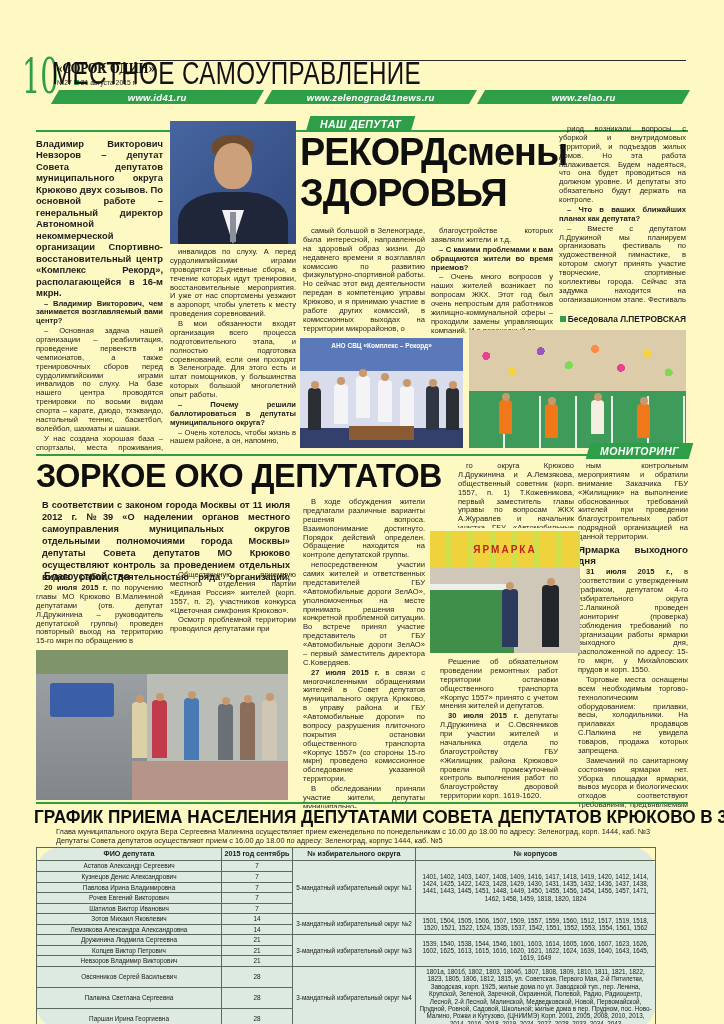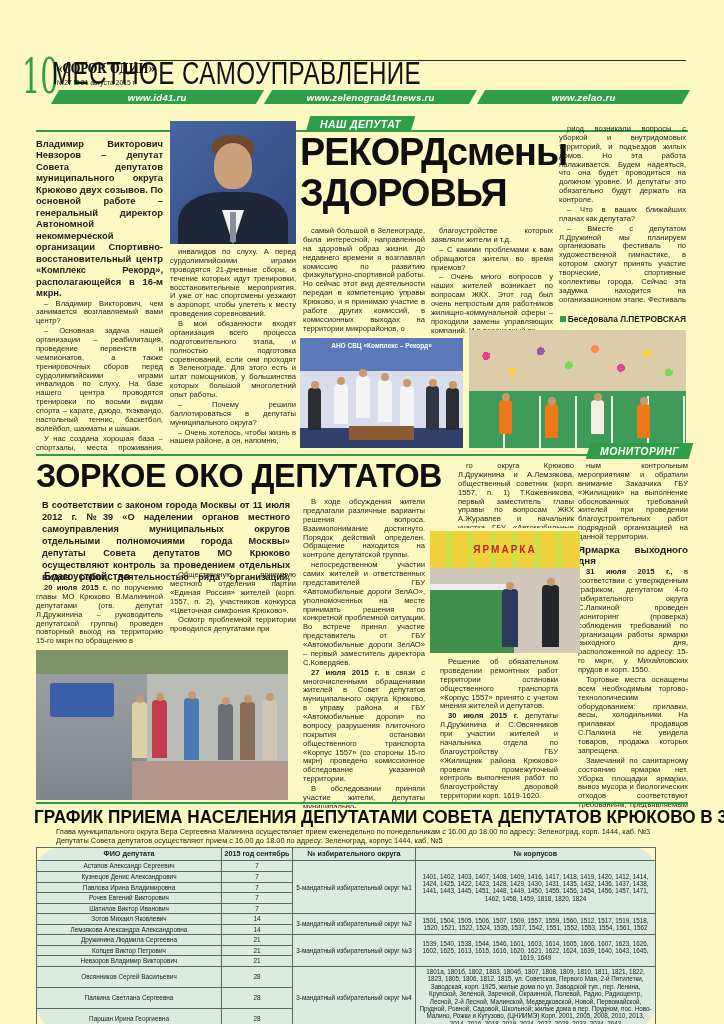--- a/index.html
+++ b/index.html
@@ -35,21 +35,21 @@
   
   .headline1{position:absolute;left:300px;top:131px;font-weight:700;font-size:39px;line-height:41px;
              letter-spacing:-1px;transform:scaleX(.97);transform-origin:0 0;color:#0f0f0f;white-space:nowrap;}
   .headline2{position:absolute;left:36px;top:457px;font-weight:700;font-size:34px;line-height:36px;
              letter-spacing:-.5px;transform:scaleX(.95);transform-origin:0 0;color:#0f0f0f;white-space:nowrap;}
 
   
   .col{position:absolute;overflow:hidden;text-align:justify;font-size:7.6px;line-height:1.17;color:#1d1d1d;}
   .col .tp{margin:0 0 1px 0;}
   .tp.p{text-indent:8px;}
-  .tp.q{font-weight:400;text-indent:8px;}
+  .tp.q{font-weight:700;text-indent:8px;}
   .tp.intro{font-weight:700;font-size:9.4px;line-height:1.22;text-indent:0;}
   .tp.sub{font-weight:700;font-size:9.8px;line-height:1.1;text-indent:0;margin:3px 0 2px 0;}
   .lead{position:absolute;left:42px;top:500px;width:248px;height:84px;overflow:hidden;
         font-weight:700;font-size:9.2px;line-height:1.3;text-align:justify;}
   .mon-sub1{position:absolute;left:44px;top:571px;font-weight:700;font-size:10px;}
   .byline{position:absolute;left:559px;top:314px;width:127px;text-align:right;font-weight:700;font-size:8.4px;
           display:flex;align-items:center;justify-content:flex-end;gap:2px;}
   .byline .sq{width:6px;height:6px;}
 
   

